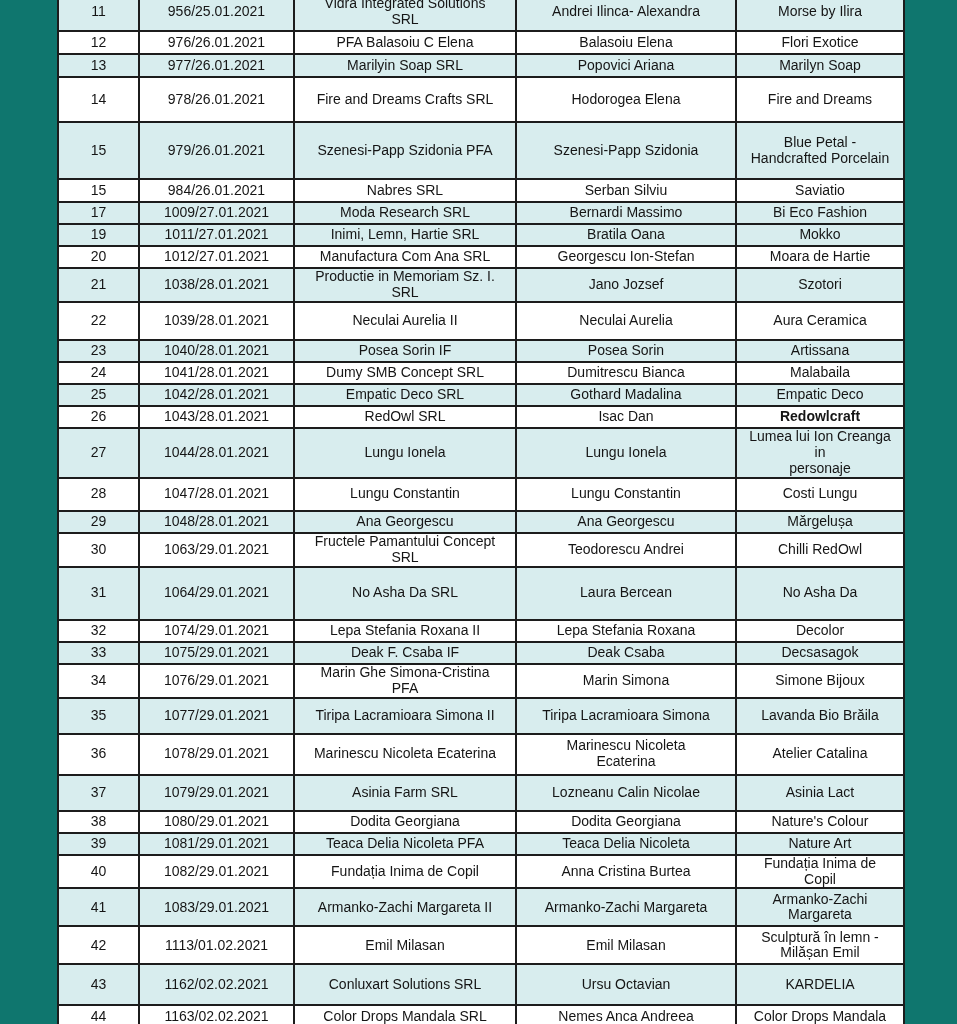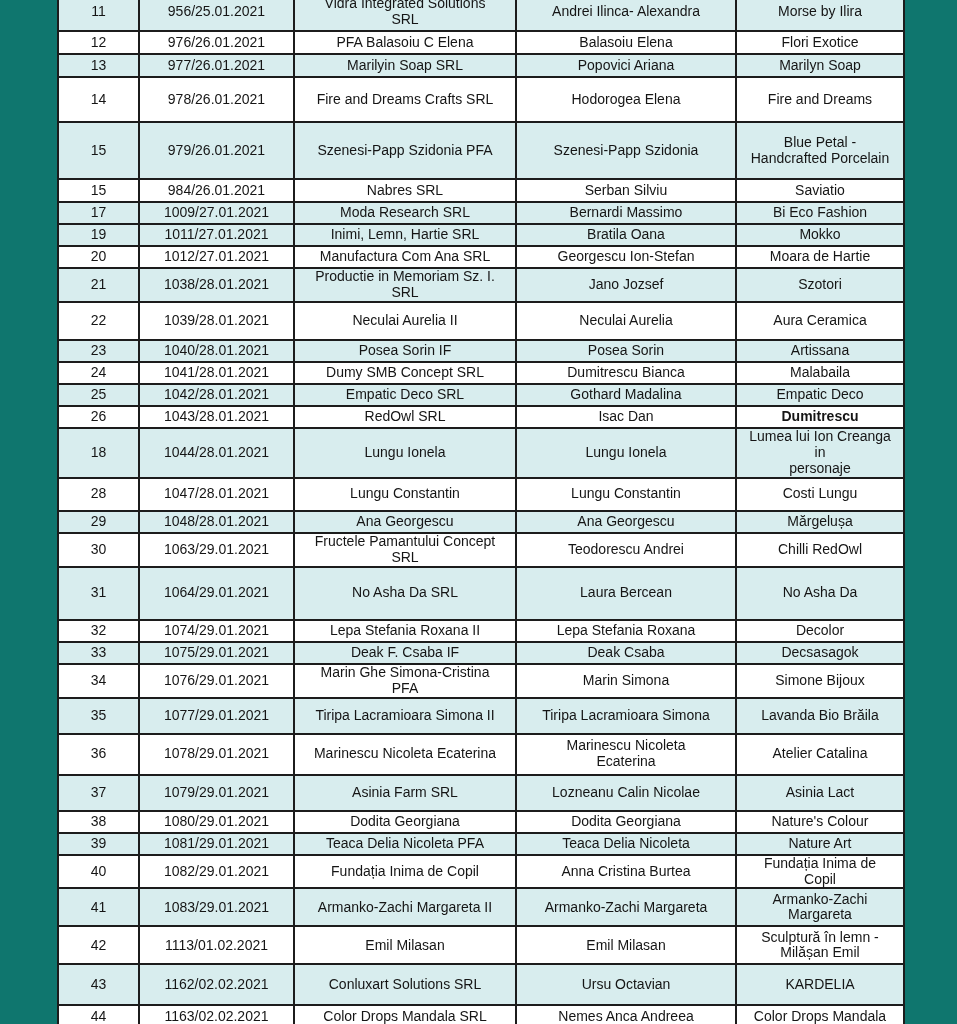--- a/index.html
+++ b/index.html
@@ -172,24 +172,24 @@
           <td>1042/28.01.2021</td>
           <td>Empatic Deco SRL</td>
           <td>Gothard Madalina</td>
           <td>Empatic Deco</td>
         </tr>
         <tr class="plain">
           <td>26</td>
           <td>1043/28.01.2021</td>
           <td>RedOwl SRL</td>
           <td>Isac Dan</td>
-          <td class="s-bold">Dumitrescu</td>
-        </tr>
-        <tr class="alt">
-          <td>18</td>
+          <td class="s-bold">Redowlcraft</td>
+        </tr>
+        <tr class="alt">
+          <td>27</td>
           <td>1044/28.01.2021</td>
           <td>Lungu Ionela</td>
           <td>Lungu Ionela</td>
           <td class="s-small">Lumea lui Ion Creanga in
 personaje</td>
         </tr>
         <tr class="plain">
           <td>28</td>
           <td>1047/28.01.2021</td>
           <td>Lungu Constantin</td>

